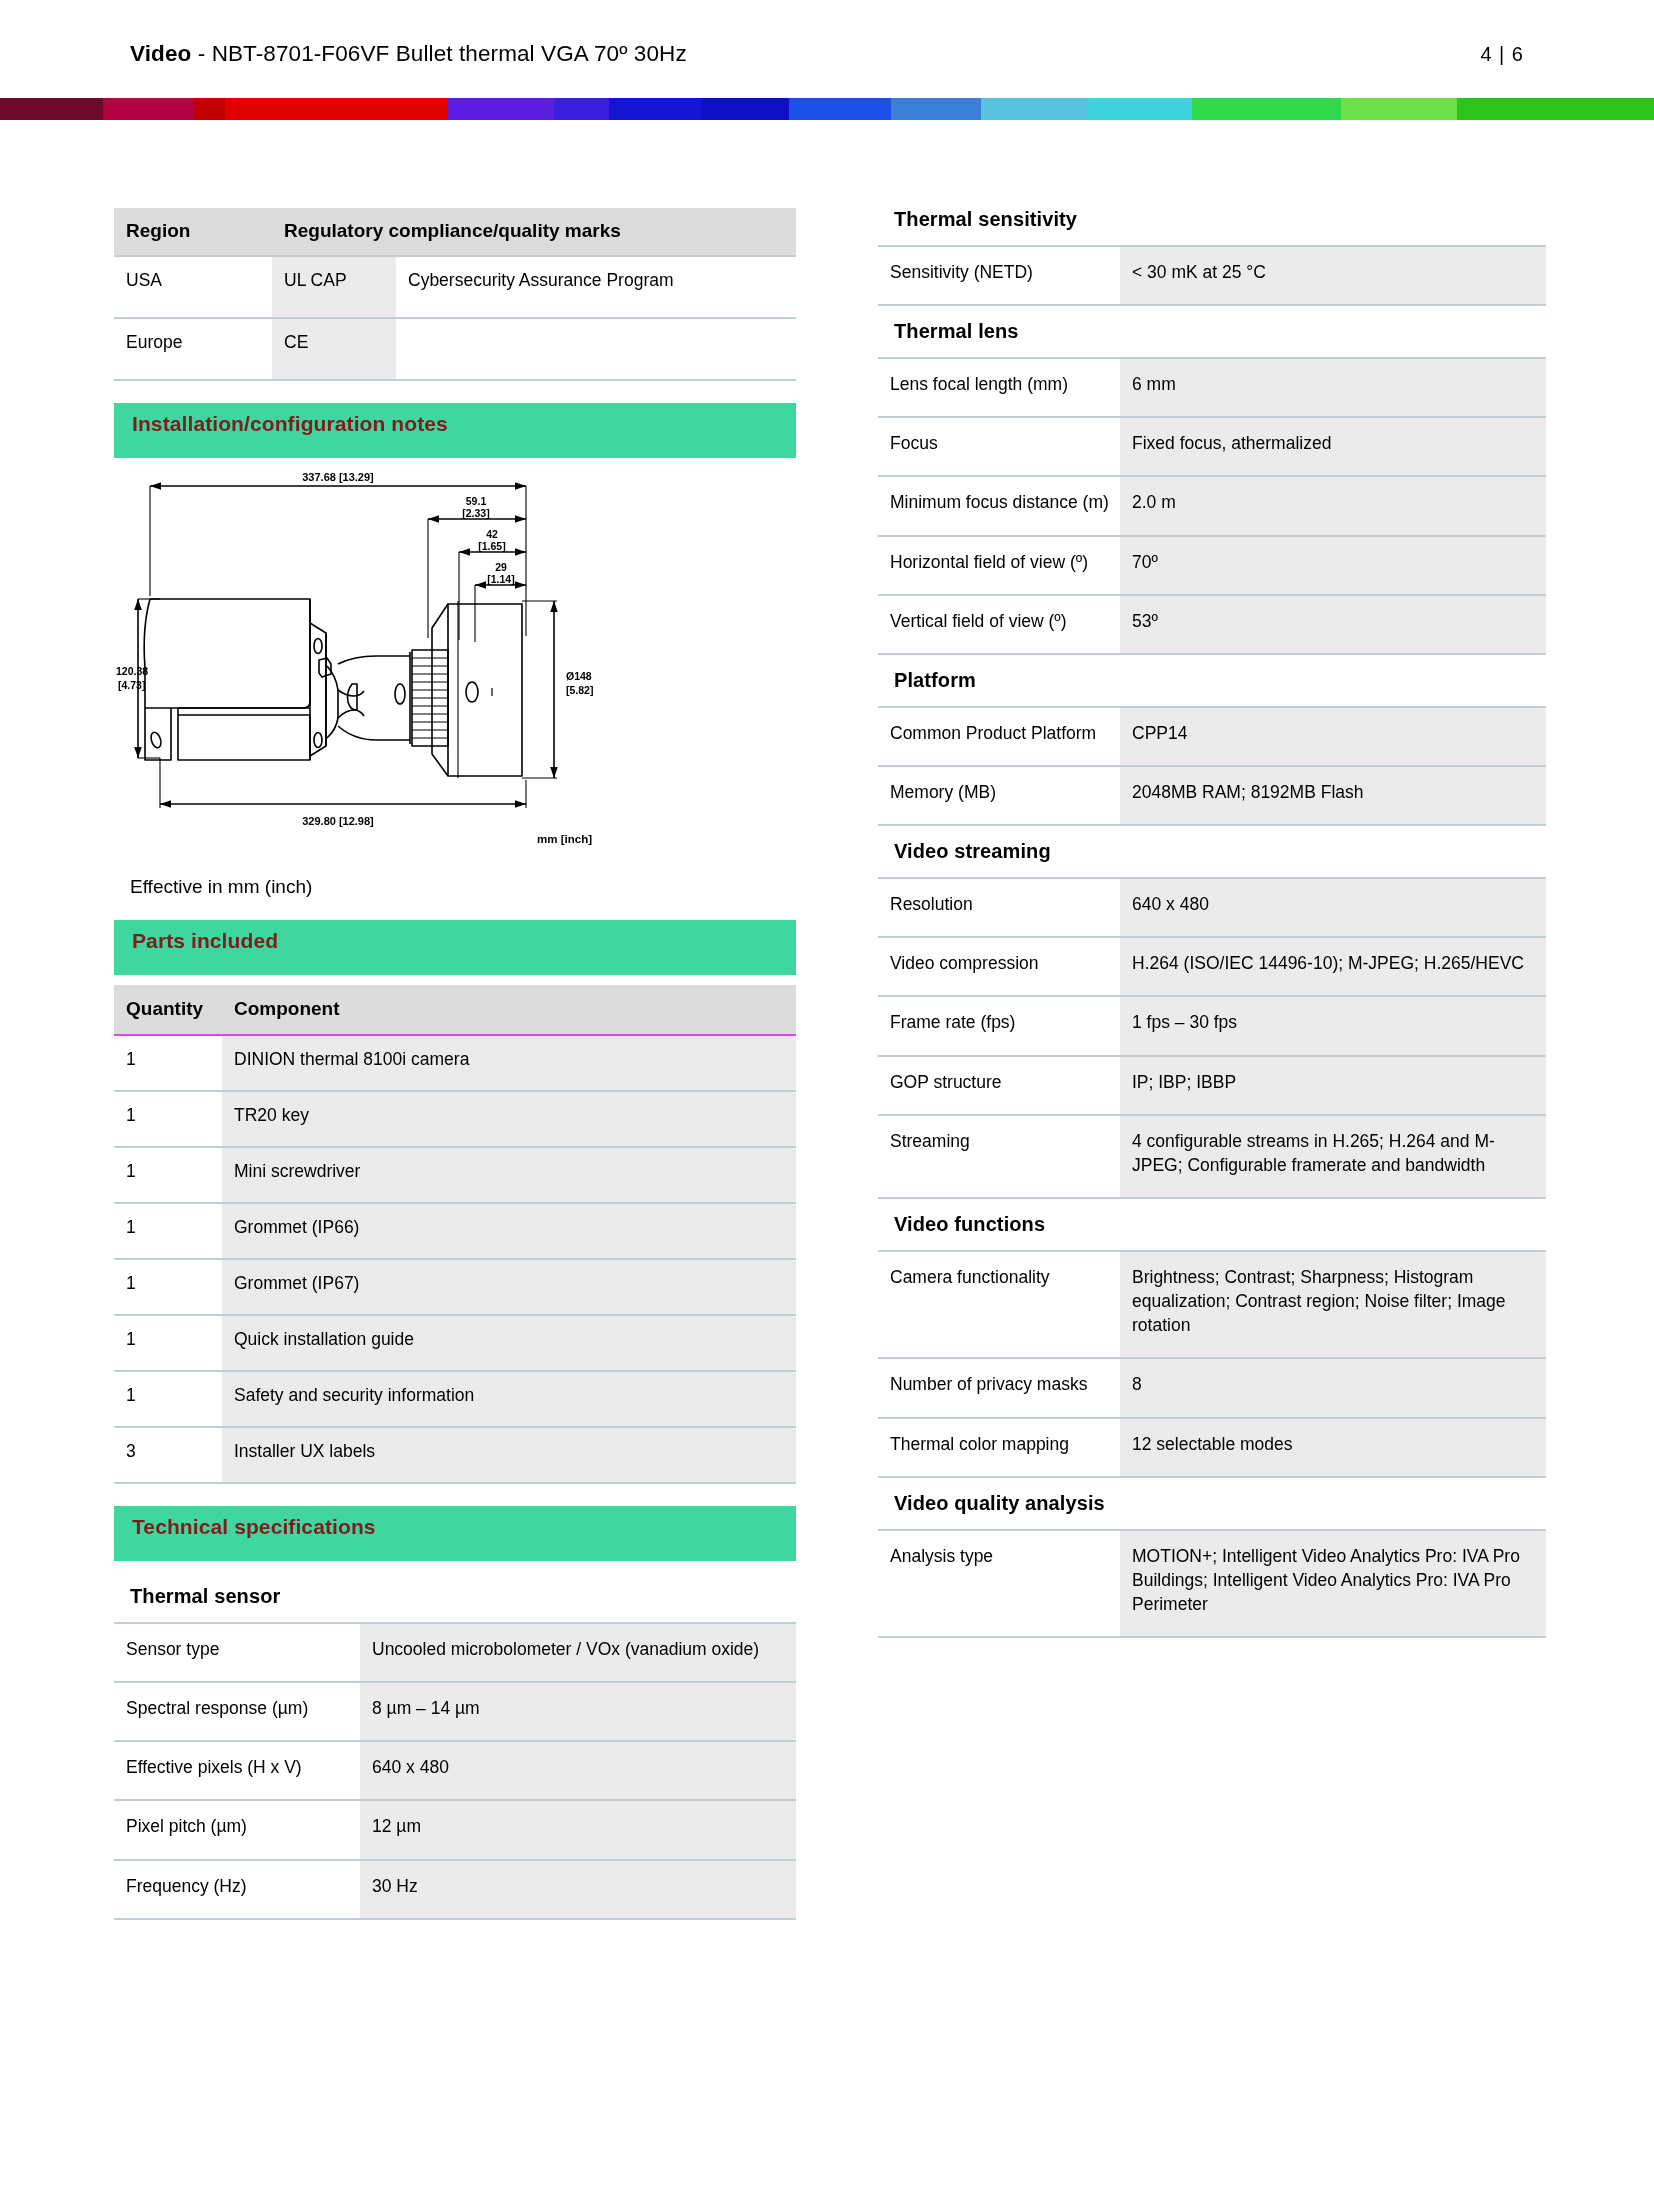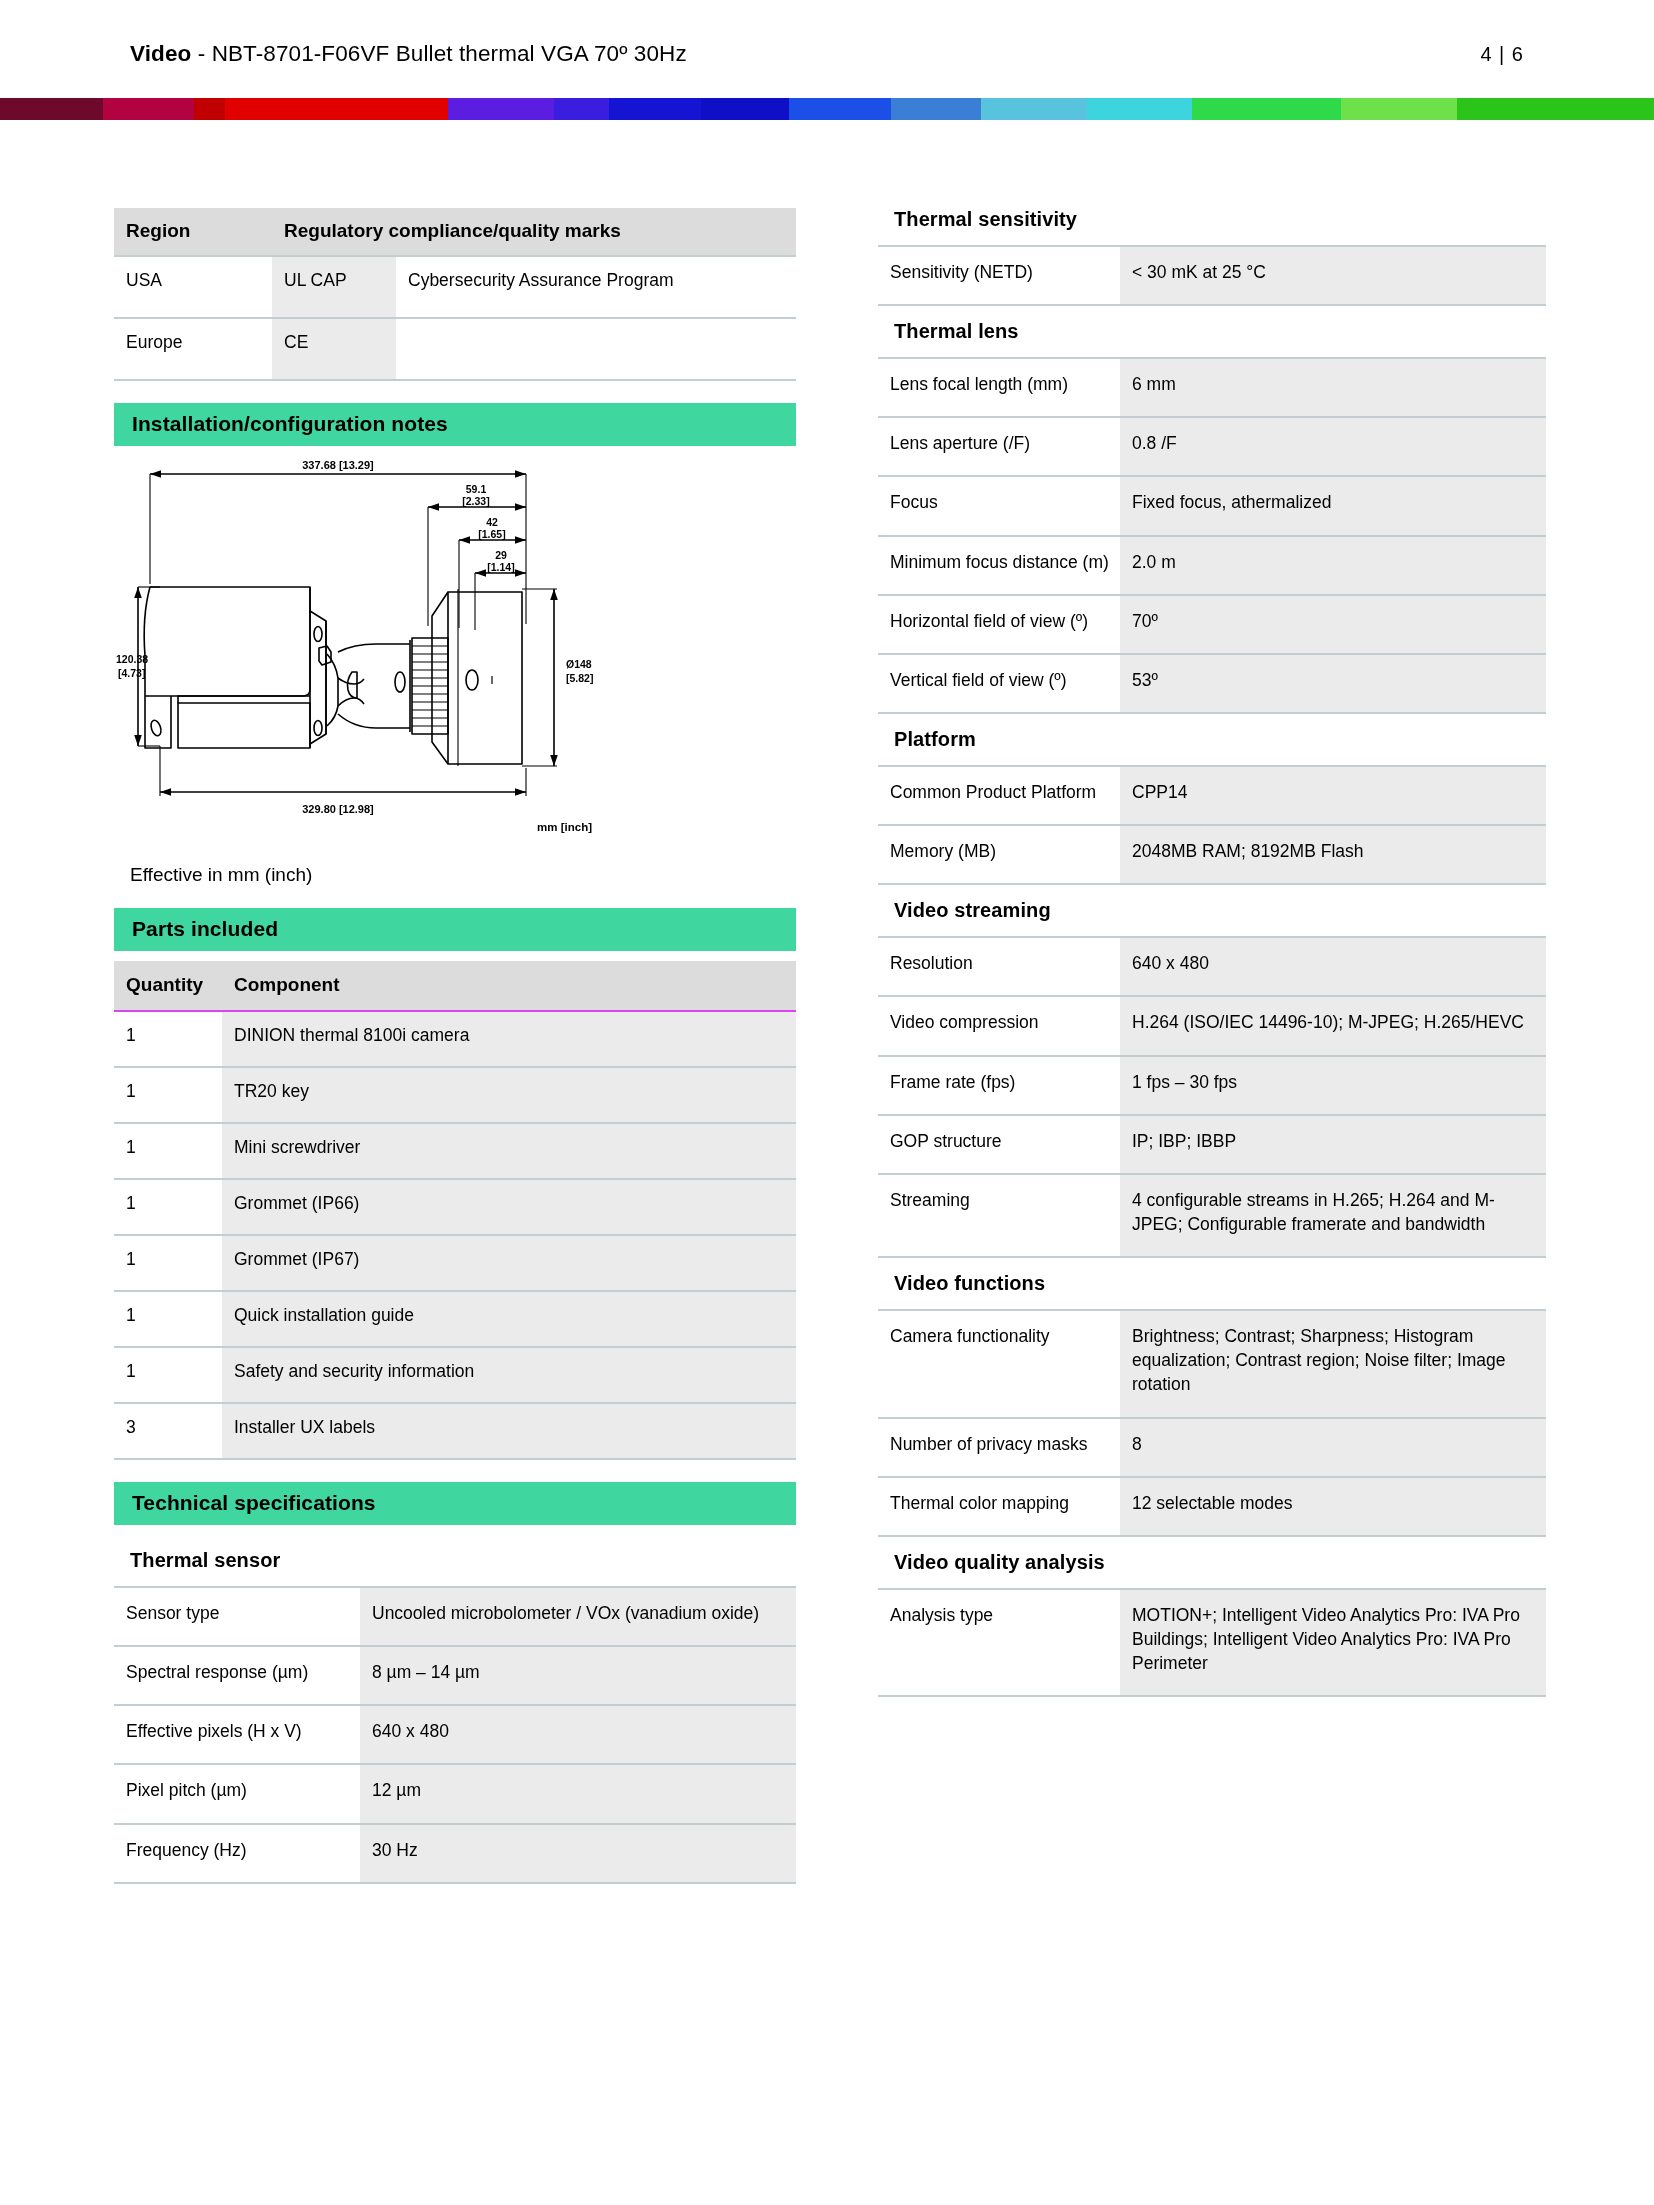--- a/index.html
+++ b/index.html
@@ -38,24 +38,24 @@
   #color-bar .seg { height: 100%; }
 
   
   #content { position:absolute; top:18px; left:0; width:1422px; height:2205px; }
   #left-col  { position:absolute; left:114px; top:190px; width:682px; }
   #right-col { position:absolute; left:878px; top:190px; width:668px; }
 
   
   .section-banner {
     background: #3fd6a0;
-    color: #000000;
+    color: #7f1d1d;
     font-size: 21px;
     font-weight: bold;
-    padding: 9px 0 10px 18px;
+    padding: 9px 0 22px 18px;
     margin-top: 22px;
     margin-bottom: 10px;
     letter-spacing: 0.1px;
   }
 
   
   .sub-heading {
     font-size: 20px;
     font-weight: bold;
     padding: 14px 0 14px 16px;
@@ -437,24 +437,20 @@
       <colgroup>
           <col style="width:242px">
           <col>
         </colgroup>
       <tbody>
         <tr>
           <td class="label">Lens focal length (mm)</td>
           <td class="value">6 mm</td>
         </tr>
         <tr>
-          <td class="label">Lens aperture (/F)</td>
-          <td class="value">0.8 /F</td>
-        </tr>
-        <tr>
           <td class="label">Focus</td>
           <td class="value">Fixed focus, athermalized</td>
         </tr>
         <tr>
           <td class="label">Minimum focus distance (m)</td>
           <td class="value">2.0 m</td>
         </tr>
         <tr>
           <td class="label">Horizontal field of view (º)</td>
           <td class="value">70º</td>

